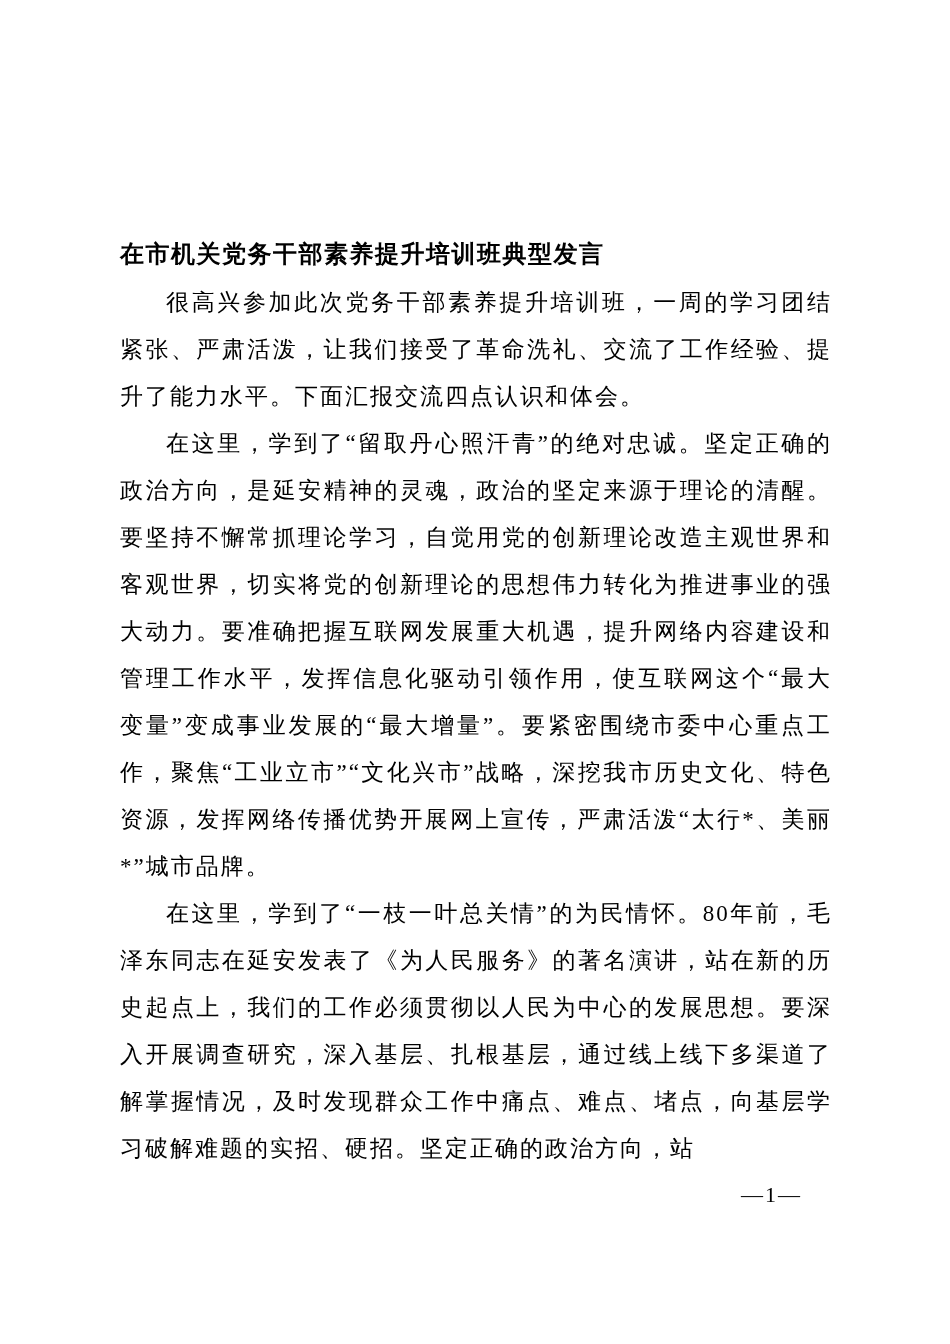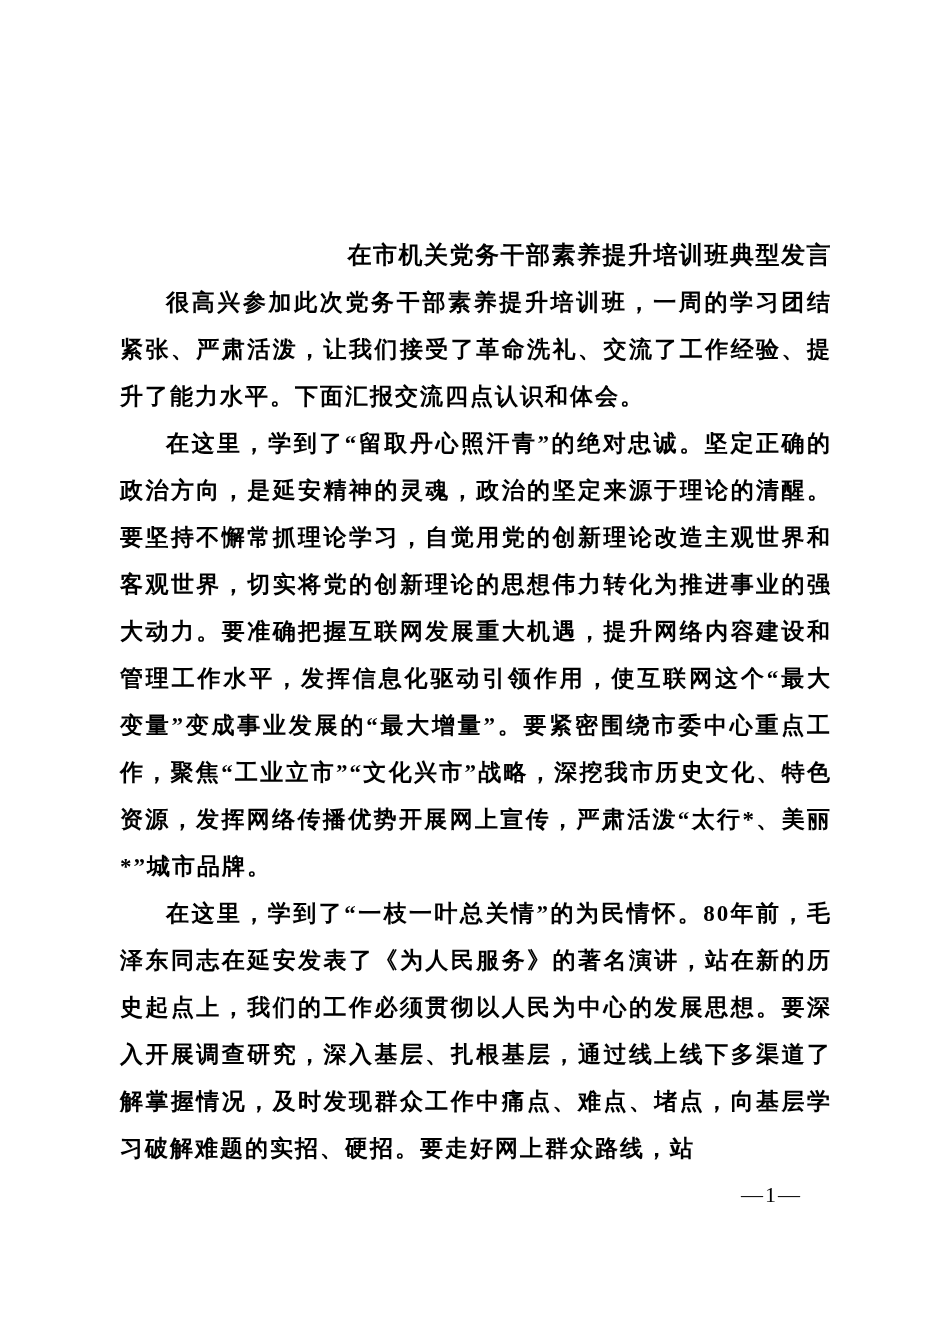--- a/index.html
+++ b/index.html
@@ -18,50 +18,50 @@
     }
     .content {
       position: absolute;
       left: 120px;
       right: 118px;
       top: 232px;
     }
     .doc-title {
       font-size: 24px;
       font-weight: bold;
-      text-align: right;
+      text-align: left;
       letter-spacing: 1.5px;
       line-height: 47px;
       margin: 0;
+      font-family: Liberation Mono, monospace;
     }
     .para {
       font-size: 23px;
       letter-spacing: 2px;
       line-height: 47px;
       text-align: justify;
       text-indent: 2em;
       margin: 0;
       word-break: break-all;
-      font-weight: bold;
     }
     .page-number {
       position: absolute;
       top: 1180px;
       left: 0;
       right: 148px;
       text-align: right;
       font-size: 22px;
       letter-spacing: 2px;
       line-height: 30px;
     }
   </style>
 </head>
 <body>
 
 <div class="page">
   <div class="content">
     <h1 class="doc-title">在市机关党务干部素养提升培训班典型发言</h1>
     <p class="para">很高兴参加此次党务干部素养提升培训班，一周的学习团结紧张、严肃活泼，让我们接受了革命洗礼、交流了工作经验、提升了能力水平。下面汇报交流四点认识和体会。</p>
     <p class="para">在这里，学到了“留取丹心照汗青”的绝对忠诚。坚定正确的政治方向，是延安精神的灵魂，政治的坚定来源于理论的清醒。要坚持不懈常抓理论学习，自觉用党的创新理论改造主观世界和客观世界，切实将党的创新理论的思想伟力转化为推进事业的强大动力。要准确把握互联网发展重大机遇，提升网络内容建设和管理工作水平，发挥信息化驱动引领作用，使互联网这个“最大变量”变成事业发展的“最大增量”。要紧密围绕市委中心重点工作，聚焦“工业立市”“文化兴市”战略，深挖我市历史文化、特色资源，发挥网络传播优势开展网上宣传，严肃活泼“太行*、美丽*”城市品牌。</p>
-    <p class="para">在这里，学到了“一枝一叶总关情”的为民情怀。80年前，毛泽东同志在延安发表了《为人民服务》的著名演讲，站在新的历史起点上，我们的工作必须贯彻以人民为中心的发展思想。要深入开展调查研究，深入基层、扎根基层，通过线上线下多渠道了解掌握情况，及时发现群众工作中痛点、难点、堵点，向基层学习破解难题的实招、硬招。要走好网上群众路线，站</p>
+    <p class="para">在这里，学到了“一枝一叶总关情”的为民情怀。80年前，毛泽东同志在延安发表了《为人民服务》的著名演讲，站在新的历史起点上，我们的工作必须贯彻以人民为中心的发展思想。要深入开展调查研究，深入基层、扎根基层，通过线上线下多渠道了解掌握情况，及时发现群众工作中痛点、难点、堵点，向基层学习破解难题的实招、硬招。坚定正确的政治方向，站</p>
   </div>
   <div class="page-number">—1—</div>
 </div>
 
 </body></html>

